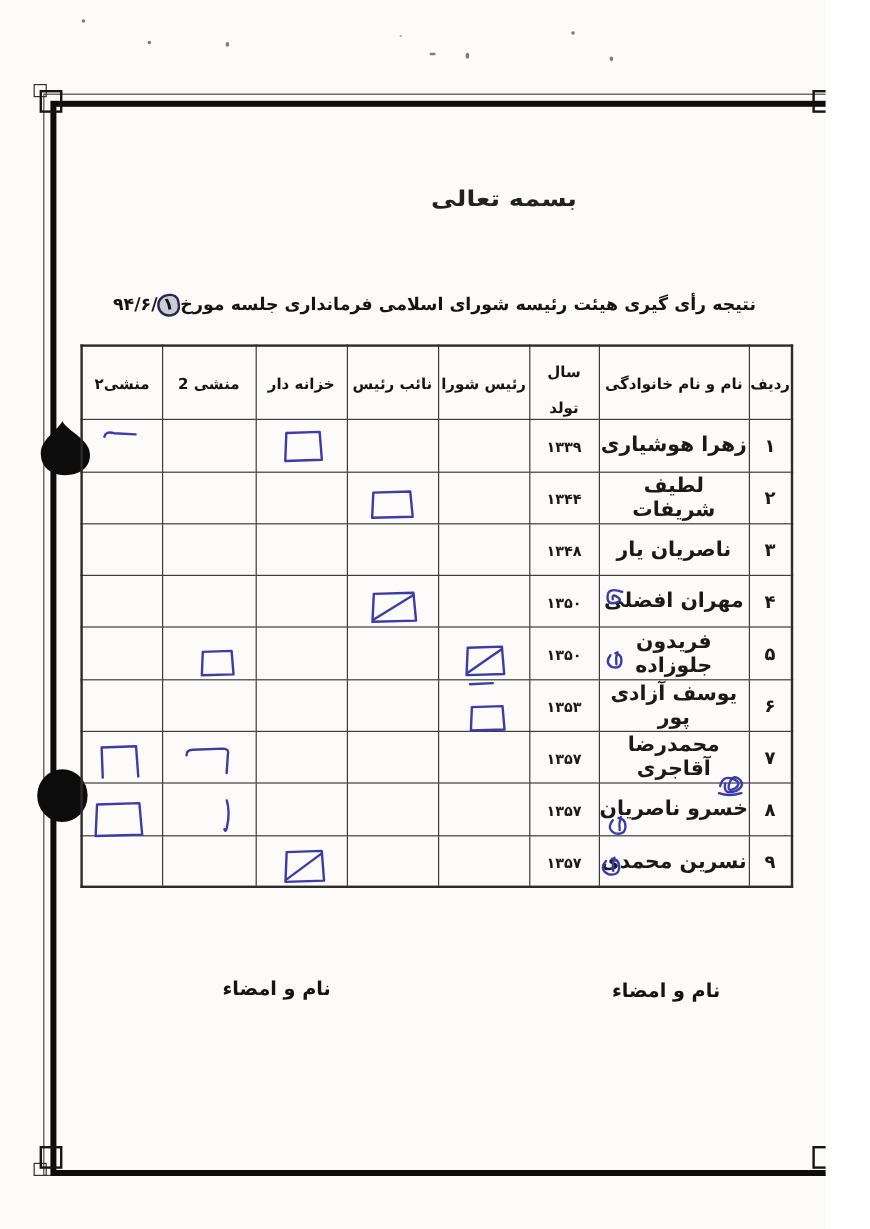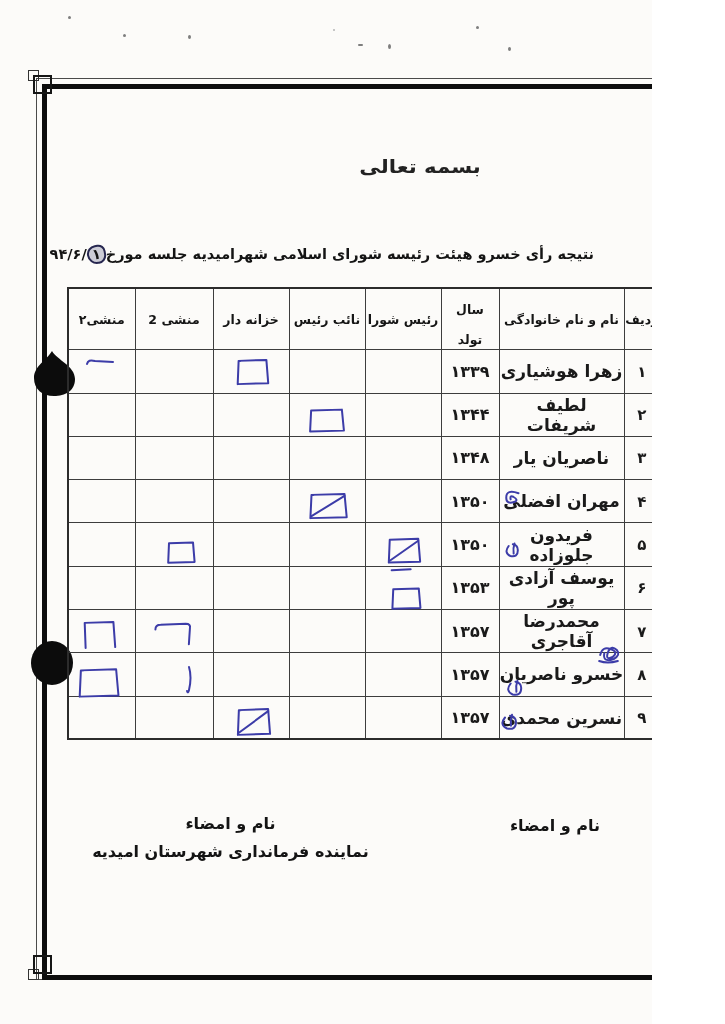--- a/index.html
+++ b/index.html
@@ -2,20 +2,21 @@
 <html lang="fa" style="--pen: #3c3ca8;"><head>
 <meta charset="utf-8">
 <style>
   html,body{margin:0;padding:0;background:#ffffff;}
   .page{
     position:relative;width:652px;height:1024px;overflow:hidden;
     background:#fcfbf9;
     font-family:"DejaVu Sans",sans-serif;
     color:#1a1a1a;
     direction:rtl;
+    padding-left:36px;
   }
   
   .frame-outer{position:absolute;left:36px;top:78px;width:665px;height:900px;border:1px solid #4a4a4a;}
   .frame-inner{position:absolute;left:42px;top:84px;width:650px;height:886px;border:5px solid #0d0d0d;}
   .corner{position:absolute;width:15px;height:15px;border:2px solid #161616;background:transparent;}
   .corner.tl{left:33px;top:75px;}
   .corner.tr{left:677px;top:75px;}
   .corner.bl{left:33px;top:955px;}
   .corner.br{left:677px;top:955px;}
   .corner2{position:absolute;width:9px;height:9px;border:1px solid #333;}
@@ -50,21 +51,21 @@
   }
   table.votes th,table.votes td{
     border:1.5px solid #3d3d3d;padding:0;text-align:center;vertical-align:middle;
     position:relative;overflow:visible;
   }
   thead tr{height:60px;}
   tbody tr{height:43.3px;}
   th{font-size:12.5px;font-weight:bold;color:#151515;}
   .radif-no{font-size:15px;font-weight:bold;}
   .name-text{font-size:17px;font-weight:bold;}
-  .birth-text{font-size:16px;font-weight:600;text-align:right;}
+  .birth-text{font-size:12px;font-weight:600;text-align:right;}
   .birth-head div{line-height:1.45;margin-top:12px;}
   
   .pen-mark{position:absolute;overflow:visible;}
   .pen-mark path{
     fill:none;stroke:var(--pen,#3c3ca8);stroke-width:2px;
     stroke-linecap:round;stroke-linejoin:round;vector-effect:non-scaling-stroke;
   }
   
   .sig{position:absolute;text-align:center;font-weight:bold;font-size:16px;color:#141414;}
   .sig .l2{margin-top:9px;}
@@ -99,21 +100,21 @@
   <svg class="blot" style="left:31px;top:349px;width:47px;height:49px;" viewBox="0 0 47 49">
     <path d="M21 2 C26 11 44 17 44 30 C44 42 34 47 23 47 C11 47 3 40 3 29 C3 17 15 12 21 2 Z" fill="#0c0c0c"></path>
   </svg>
   <svg class="blot" style="left:29px;top:639px;width:47px;height:49px;" viewBox="0 0 47 49">
     <ellipse cx="23" cy="24" rx="21" ry="22" fill="#0c0c0c"></ellipse>
   </svg>
 
   <div class="bismillah">بسمه تعالی</div>
 
   <div class="doc-title">
-    <span>نتیجه رأی خسرو هیئت رئیسه شورای اسلامی شهرامیدیه جلسه مورخ</span><span class="pen-ring">۱</span><span class="date-prefix">۹۴/۶/</span>
+    <span>نتیجه رأی گیری هیئت رئیسه شورای اسلامی فرمانداری جلسه مورخ</span><span class="pen-ring">۱</span><span class="date-prefix">۹۴/۶/</span>
   </div>
 
   <table class="votes">
     <colgroup>
       <col style="width:36px">
         <col style="width:125px">
         <col style="width:58px">
       <col style="width:76px">
         <col style="width:76px">
         <col style="width:76px">
@@ -293,16 +294,15 @@
       <td class="c-mark"></td>
     </tr>
       </tbody>
   </table>
 
   <div class="sig sig-right">
     <div class="l1">نام و امضاء</div>
   </div>
   <div class="sig sig-left">
     <div class="l1">نام و امضاء</div>
-    <div class="l2">نماینده فرمانداری شهرستان امیدیه</div>
   </div>
 
 </div>
 
 </body></html>

